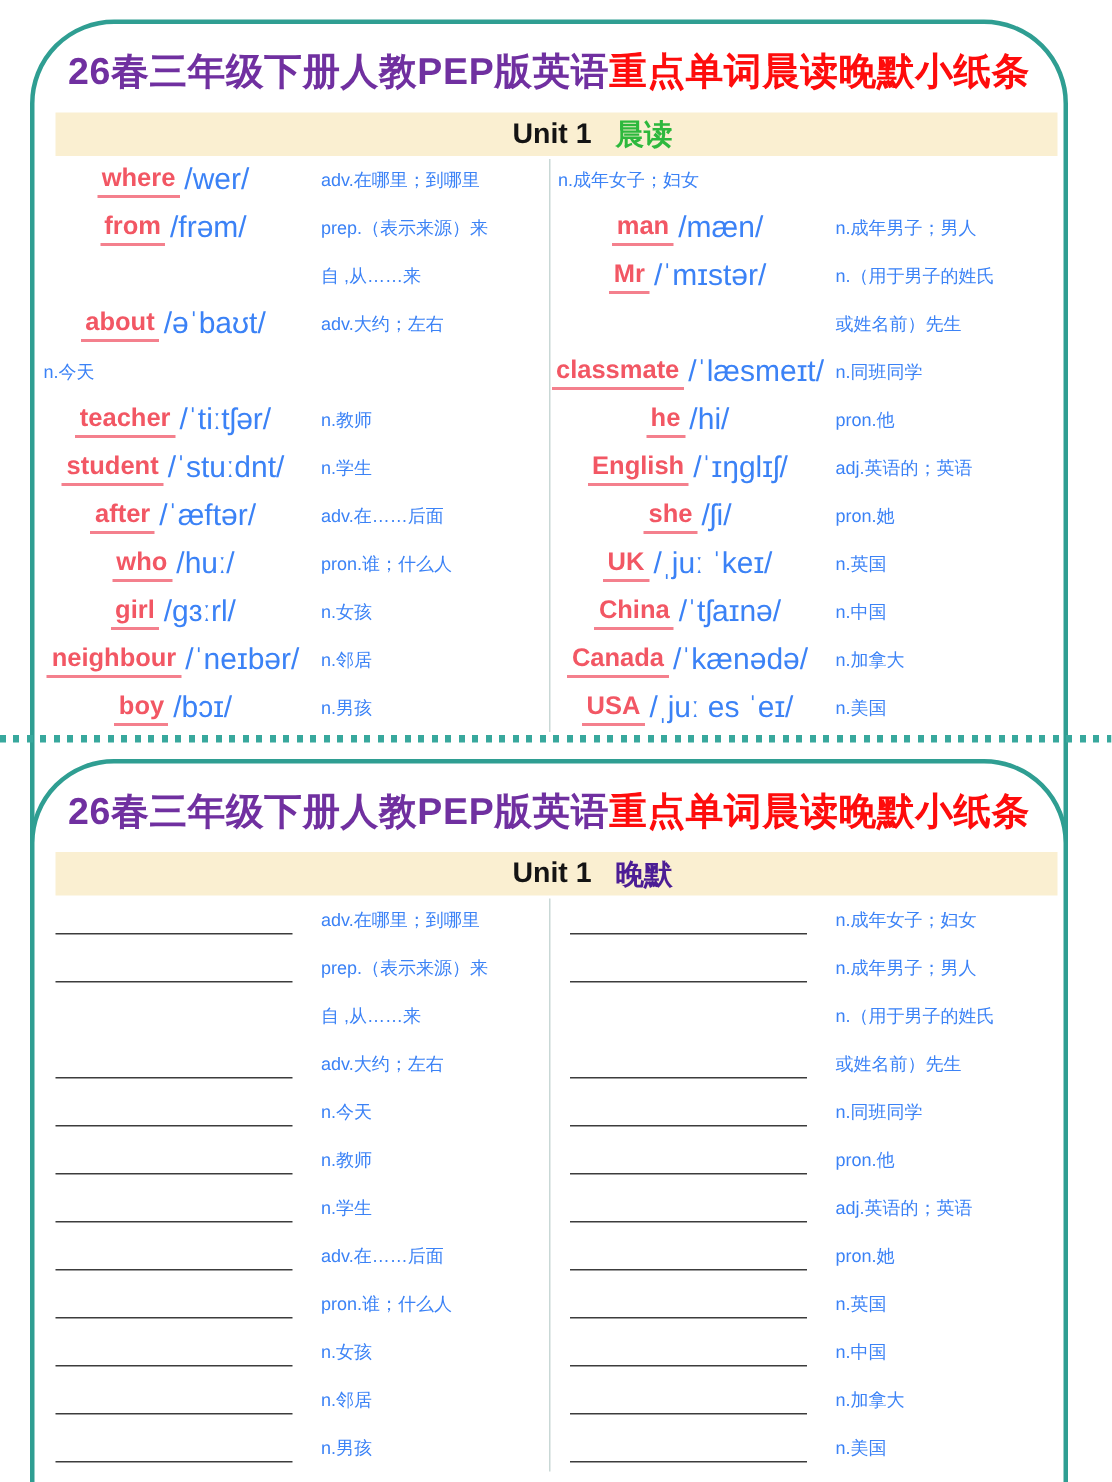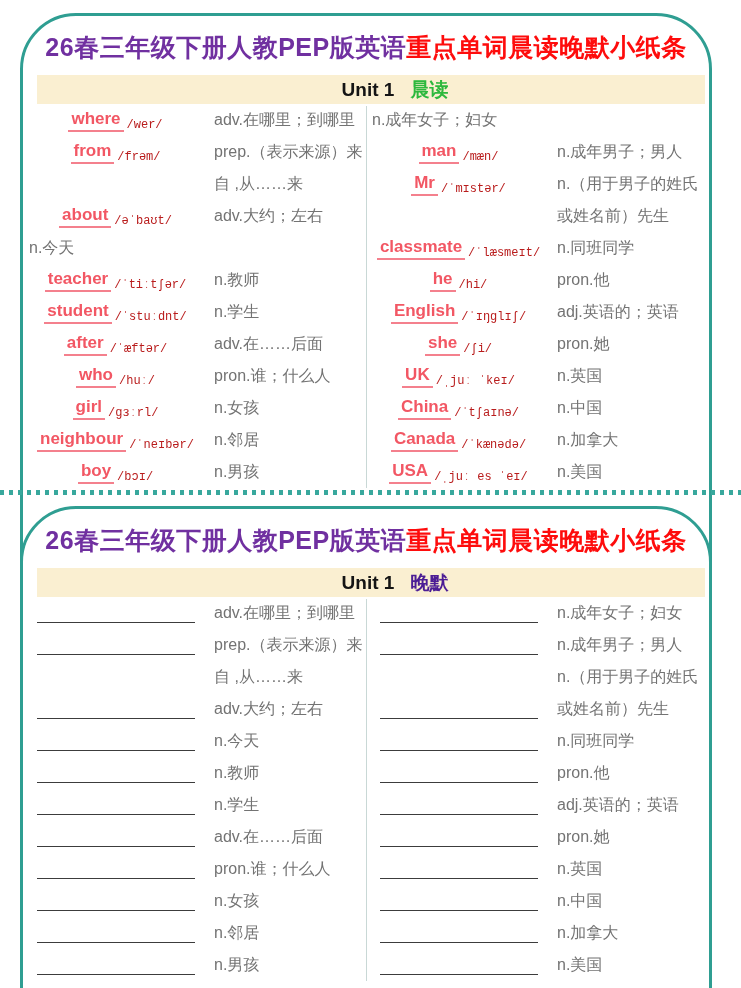--- a/index.html
+++ b/index.html
@@ -79,29 +79,29 @@
     white-space: nowrap;
   }
   .word {
     color: #f25764;
     font-size: 17px;
     font-weight: 700;
     border-bottom: 2px solid #f4808d;
     padding: 0 3px 1px 3px;
   }
   .phon {
-    color: #b91c1c;
-    font-size: 12px;
-    font-family: Liberation Mono, monospace;
+    color: #3b82f6;
+    font-size: 20px;
+    font-family: Liberation Sans, sans-serif;
   }
   .meaning {
     flex: 1;
     padding-left: 6px;
-    font-size: 16px;
-    color: #737373;
+    font-size: 12px;
+    color: #3b82f6;
     white-space: nowrap;
   }
   .blank-line {
     width: 158px;
     height: 20px;
     border-bottom: 1.5px solid #3c3c3c;
   }
 
   .dotted-divider {
     position: absolute;

